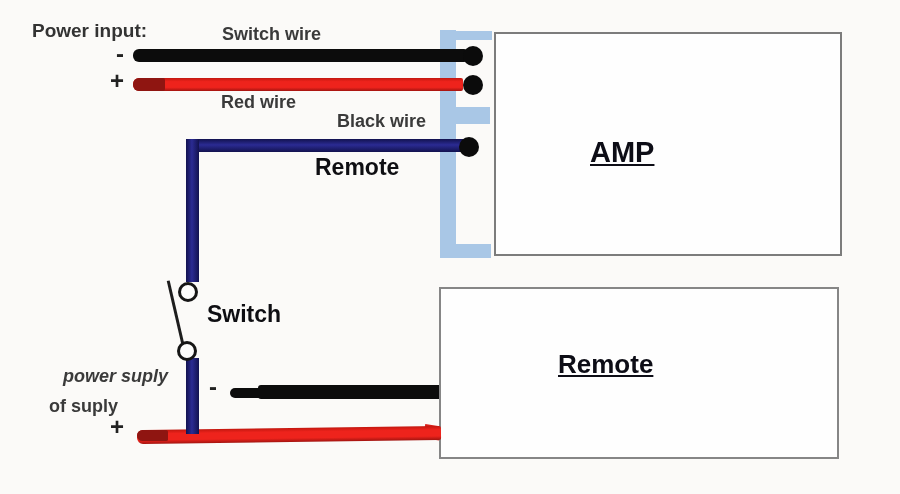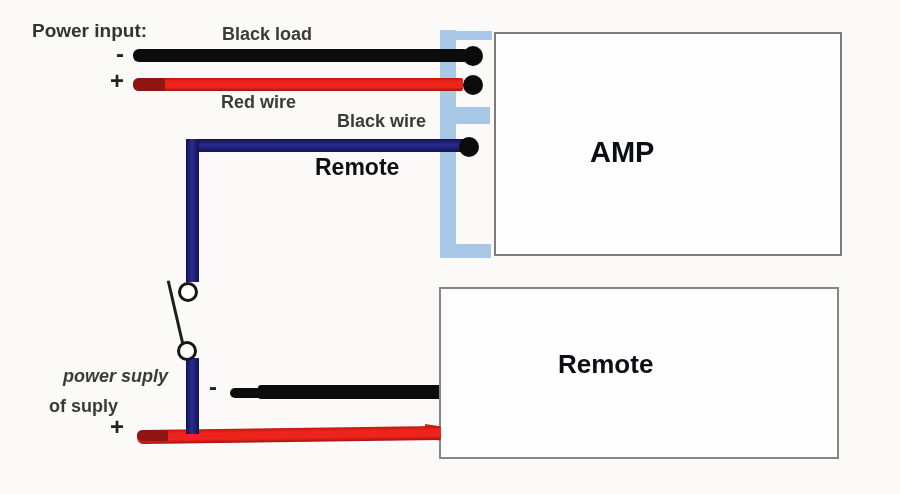--- a/index.html
+++ b/index.html
@@ -7,21 +7,21 @@
     position:relative;width:900px;height:494px;overflow:hidden;
     background:#fbfaf8;
     font-family:"Liberation Sans",sans-serif;
   }
   .lbl{position:absolute;font-weight:bold;color:#3a3a3a;white-space:nowrap;line-height:1.1;}
   .lbl.small{font-size:18px;}
   .lbl.title{font-size:19px;color:#333333;}
   .lbl.big{font-size:23px;color:#0e0e12;text-align:right;}
   .lbl.sign{font-size:24px;color:#222222;}
   .box{position:absolute;background:#fefefe;border:2px solid #7c7c7c;z-index:2;}
-  .box-label{position:absolute;font-weight:bold;white-space:nowrap;color:#0d0d16;}
+  .box-label{position:absolute;font-weight:bold;white-space:nowrap;color:#0d0d16;text-decoration:underline;}
   .conn{position:absolute;background:#a9c7e6;z-index:1;}
   .wire{position:absolute;z-index:3;}
   .wire.black{background:#0c0c0c;border-radius:6px 3px 3px 6px;}
   .wire.red{background:linear-gradient(180deg,#c2170f 0%,#ee231c 28%,#ee231c 72%,#a31410 100%);border-radius:6px 2px 2px 6px;}
   .wire.redcap{background:#8f1511;border-radius:6px 2px 2px 6px;z-index:4;}
   .wire.navy{background:linear-gradient(180deg,#12124f 0%,#2b2b93 45%,#12124f 100%);z-index:4;}
   .wire.navy-v{background:linear-gradient(90deg,#12124f 0%,#2b2b93 45%,#12124f 100%);z-index:4;}
   .dot{position:absolute;width:20px;height:20px;border-radius:50%;background:#0b0b0b;z-index:5;}
   .contact{position:absolute;width:14px;height:14px;border:3px solid #161616;border-radius:50%;background:#fdfdfc;z-index:5;}
   .lever{position:absolute;width:3px;background:#1d1d1d;z-index:5;transform-origin:50% 100%;}
@@ -64,22 +64,23 @@
 
   <div class="wire black" style="left:230px;top:388px;width:34px;height:10px;border-radius:5px;"></div>
   <div class="wire black" style="left:258px;top:385px;width:181px;height:14px;border-radius:3px 0 0 3px;"></div>
   <div class="tip" style="left:424px;top:426px;width:26px;height:14px;transform:rotate(9deg);"></div>
   <div class="wire red" style="left:137px;top:428px;width:304px;height:14px;transform:rotate(-0.8deg);"></div>
   <div class="wire redcap" style="left:137px;top:430px;width:31px;height:11px;"></div>
 
   <div class="lbl title" style="left:21px;top:21px;margin-left:11px;">Power input:</div>
   <div class="lbl sign" style="left:116px;top:41px;">-</div>
   <div class="lbl sign" style="left:110px;top:68px;">+</div>
-  <div class="lbl small" style="left:222px;top:25px;">Black load</div>
+  <div class="lbl small" style="left:222px;top:25px;">Switch wire</div>
   <div class="lbl small" style="left:221px;top:93px;">Red wire</div>
   <div class="lbl small" style="left:337px;top:112px;">Black wire</div>
   <div class="lbl big" style="left:315px;top:155px;">Remote</div>
+  <div class="lbl big" style="left:207px;top:302px;">Switch</div>
   <div class="lbl small" style="left:63px;top:367px;font-style:italic;">power suply</div>
   <div class="lbl small" style="left:49px;top:397px;">of suply</div>
   <div class="lbl sign" style="left:209px;top:374px;">-</div>
   <div class="lbl sign" style="left:110px;top:414px;">+</div>
 
 </div>
 
 </body></html>

